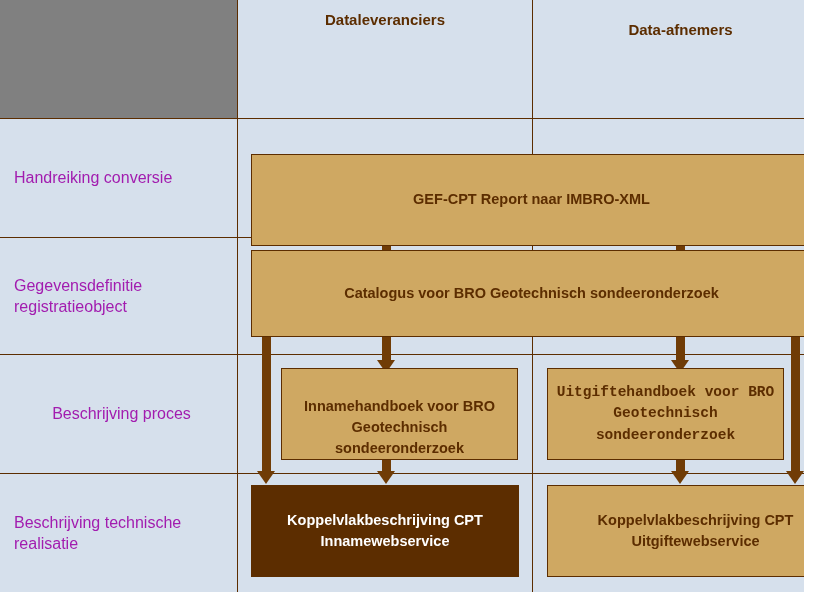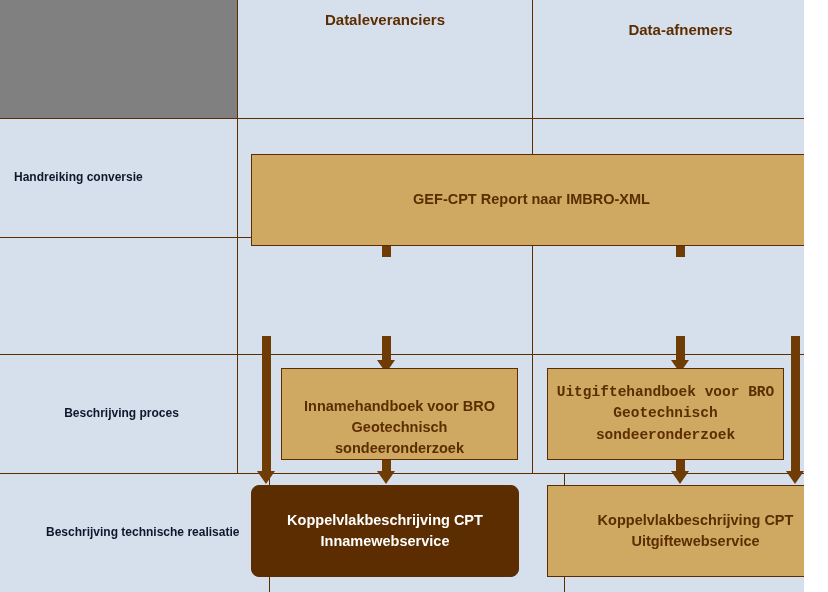--- a/index.html
+++ b/index.html
@@ -33,40 +33,40 @@
     border-top: none;
   }
   .cell.rowlabel {
     display: flex;
     align-items: center;
     border-left: none;
   }
   .rowlabel-text {
     padding-left: 14px;
     padding-right: 8px;
-    color: #0f172a;
-    font-size: 12px;
-    font-weight: bold;
+    color: #a21caf;
+    font-size: 16px;
+    font-weight: normal;
     line-height: 1.32;
   }
   .cell.colhead {
     display: flex;
     align-items: flex-start;
     justify-content: center;
     border-top: none;
   }
   .colhead-text {
     margin-top: 11px;
     color: #5c2d00;
     font-size: 15px;
     font-weight: bold;
   }
   .cell.plain { }
   .cell.edge-right { border-right: none; }
-  .cell.edge-bottom { border-bottom: none; margin-left: 32px; }
+  .cell.edge-bottom { border-bottom: none; }
 
   
   .box {
     position: absolute;
     box-sizing: border-box;
     border: 1.5px solid #5c2d00;
     display: flex;
     align-items: center;
     justify-content: center;
     text-align: center;
@@ -129,20 +129,23 @@
   <div class="cell colhead edge-right" style="left:532px; top:0px; width:296px; height:119px;margin-top:10px;">
     <span class="colhead-text">Data-afnemers</span>
   </div>
 
   <div class="cell rowlabel" style="left:0px; top:118px; width:238px; height:120px;">
     <span class="rowlabel-text">Handreiking conversie</span>
   </div>
   <div class="cell plain" style="left:237px; top:118px; width:296px; height:120px;"></div>
   <div class="cell plain edge-right" style="left:532px; top:118px; width:296px; height:120px;"></div>
 
+  <div class="cell rowlabel" style="left:0px; top:237px; width:238px; height:118px;">
+    <span class="rowlabel-text">Gegevensdefinitie registratieobject</span>
+  </div>
   <div class="cell plain" style="left:237px; top:237px; width:296px; height:118px;"></div>
   <div class="cell plain edge-right" style="left:532px; top:237px; width:296px; height:118px;"></div>
 
   <div class="cell rowlabel" style="left:0px; top:354px; width:238px; height:120px;justify-content:center;">
     <span class="rowlabel-text">Beschrijving proces</span>
   </div>
   <div class="cell plain" style="left:237px; top:354px; width:296px; height:120px;"></div>
   <div class="cell plain edge-right" style="left:532px; top:354px; width:296px; height:120px;"></div>
 
   <div class="cell rowlabel edge-bottom" style="left:0px; top:473px; width:238px; height:119px;">
@@ -172,30 +175,33 @@
   <div class="arrow-stem" style="left:382px; top:460px; width:9px; height:15px;"></div>
   <div class="arrow-head down" style="left:377px; top:471px;"></div>
 
   <div class="arrow-stem" style="left:676px; top:460px; width:9px; height:15px;"></div>
   <div class="arrow-head down" style="left:671px; top:471px;"></div>
 
   <div class="box tan" style="left:251px; top:132px; width:561px; height:92px;margin-top:22px;">
     <span class="box-text">GEF-CPT Report naar IMBRO-XML</span>
   </div>
 
+  <div class="box tan" style="left:251px; top:250px; width:561px; height:87px;">
+    <span class="box-text">Catalogus voor BRO Geotechnisch sondeeronderzoek</span>
+  </div>
 
   <div class="box tan" style="left:281px; top:368px; width:237px; height:92px;align-items:flex-end;">
     <span class="box-text">Innamehandboek voor BRO Geotechnisch sondeeronderzoek</span>
   </div>
 
   <div class="box tan" style="left:547px; top:368px; width:237px; height:92px;font-family:Liberation Mono, monospace;">
     <span class="box-text">Uitgiftehandboek voor BRO Geotechnisch sondeeronderzoek</span>
   </div>
 
-  <div class="box dark" style="left:251px; top:485px; width:268px; height:92px;border-radius:8px;">
+  <div class="box dark" style="left:251px; top:485px; width:268px; height:92px;">
     <span class="box-text">Koppelvlakbeschrijving CPT Innamewebservice</span>
   </div>
 
   <div class="box tan" style="left:547px; top:485px; width:265px; height:92px;padding-left:32px;">
     <span class="box-text">Koppelvlakbeschrijving CPT Uitgiftewebservice</span>
   </div>
 
 </div>
 
 </body></html>

